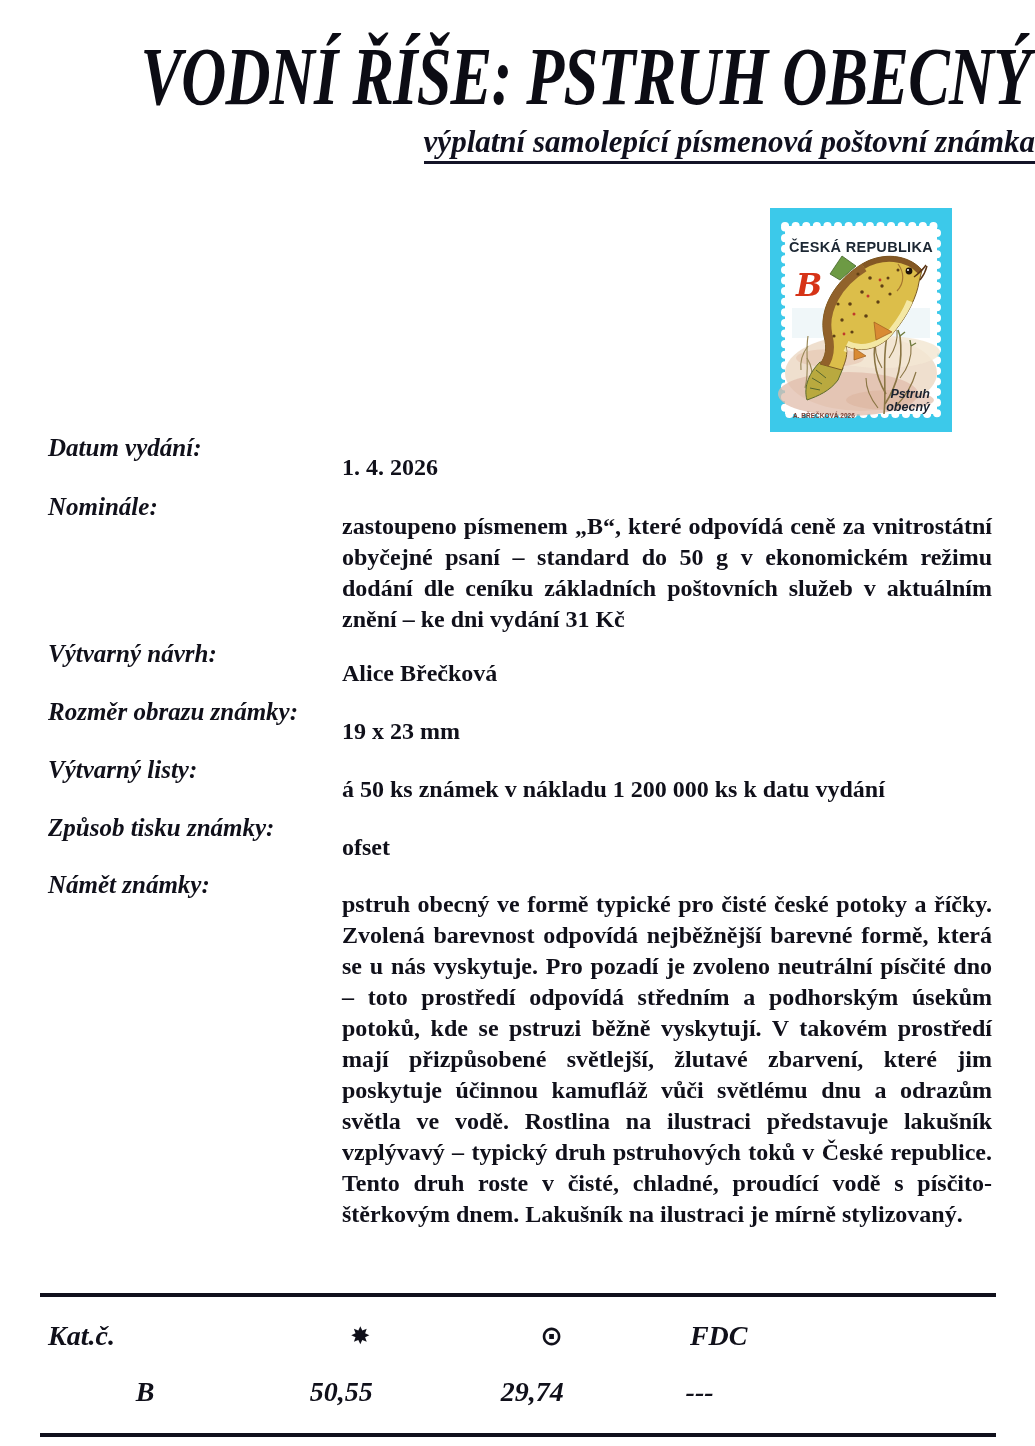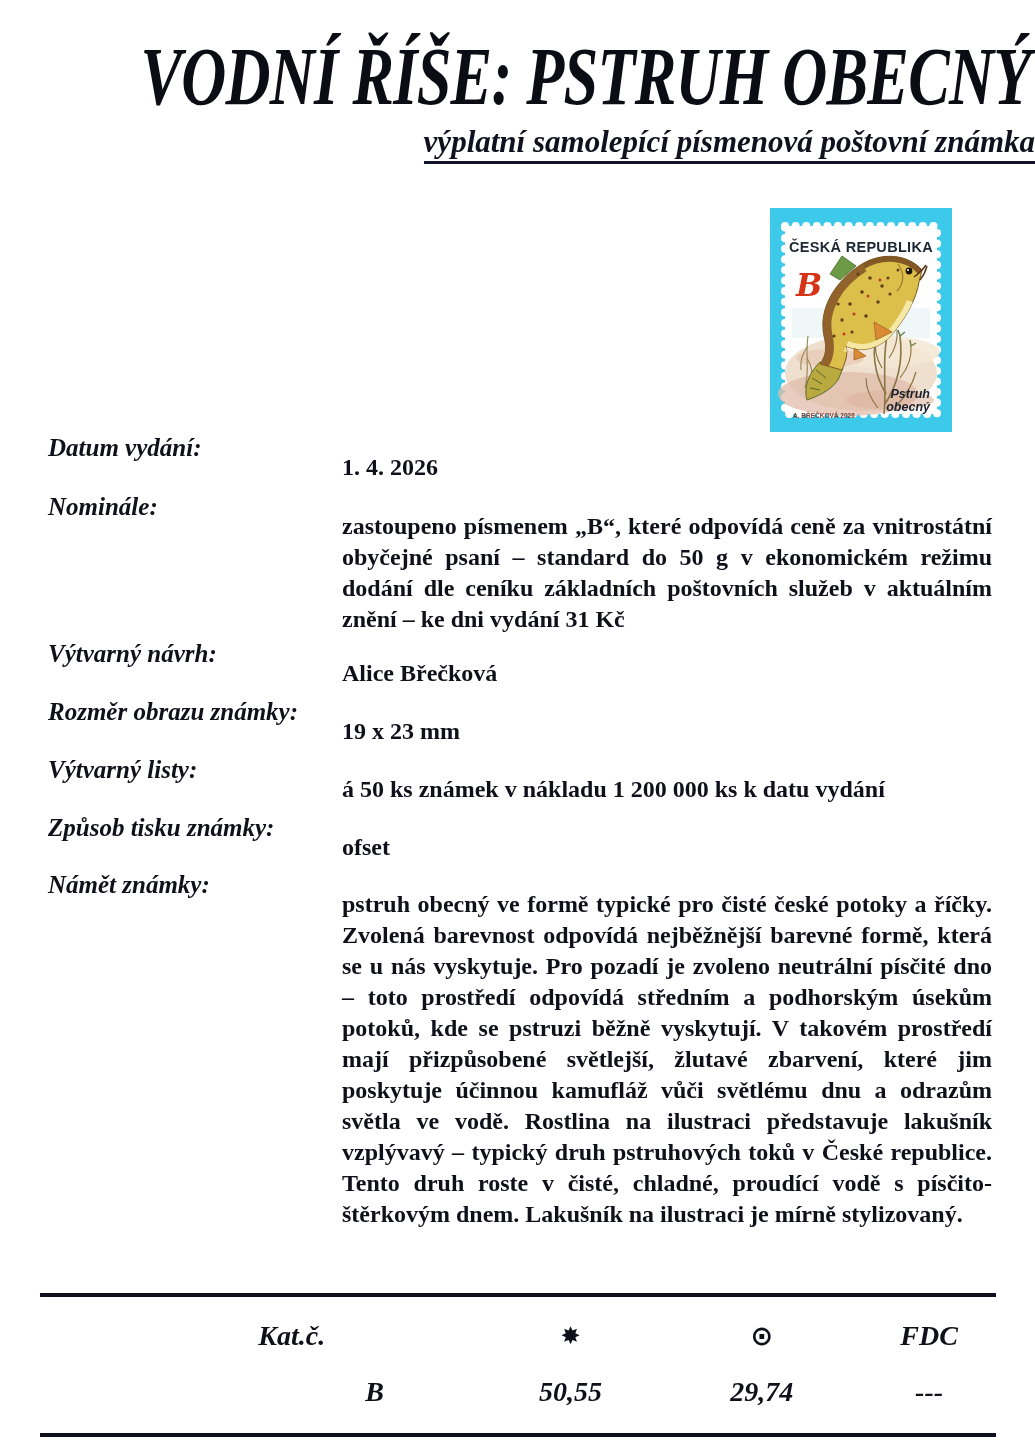--- a/index.html
+++ b/index.html
@@ -34,21 +34,21 @@
   }
   .just{text-align:justify;text-justify:inter-word;}
   .r1{top:420px;} .r2{top:479px;} .r3{top:626px;} .r4{top:684px;}
   .r5{top:742px;} .r6{top:800px;} .r7{top:857px;}
   
   .ctable{
     top:1293px;left:40px;width:956px;
     border-top:4px solid #10101c;border-bottom:4px solid #10101c;
     padding:24px 0 26px 0;box-sizing:border-box;
   }
-  .trow{display:flex;align-items:center;justify-content:flex-end;}
+  .trow{display:flex;align-items:center;}
   .thead{margin-bottom:26px;}
   .cell{font-size:28px;font-weight:bold;font-style:italic;line-height:30px;}
   .c1{width:24%;text-align:left;padding-left:8px;box-sizing:border-box;}
   .c2{width:22%;text-align:center;}
   .c3{width:19%;text-align:center;}
   .c4{width:21%;text-align:center;}
   .c5{width:14%;text-align:center;}
   .sym{font-family:"DejaVu Sans", sans-serif;font-style:normal;font-size:24px;}
   .sym-circle{font-size:27px;}
 </style>

